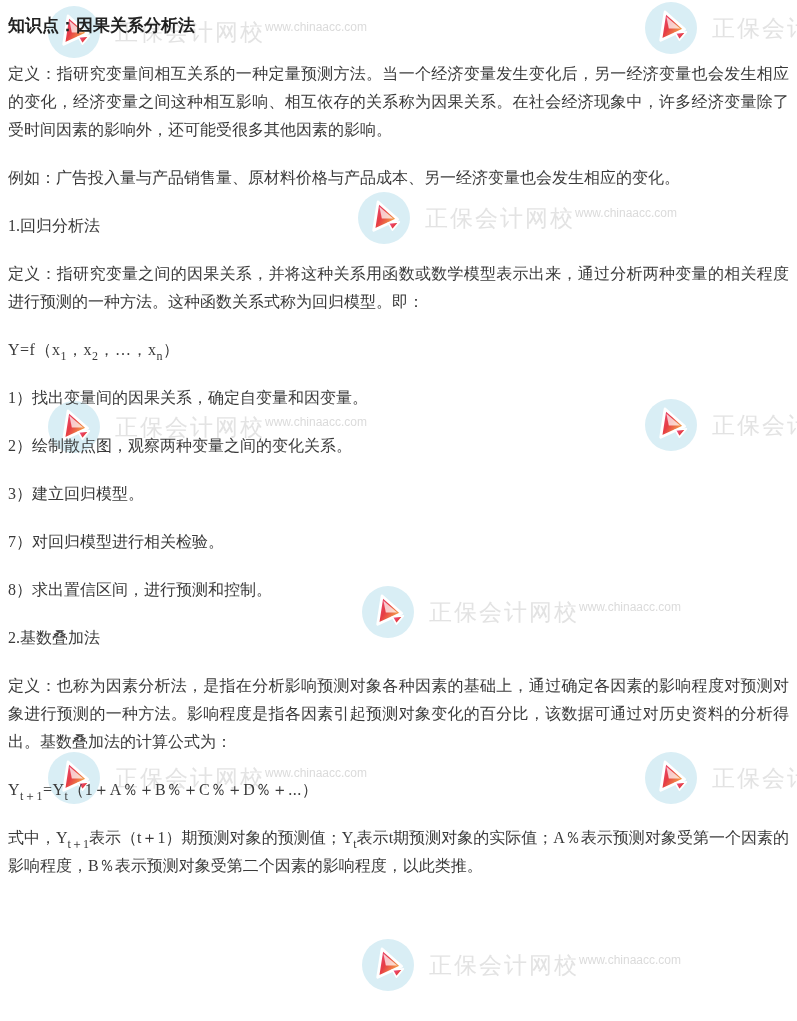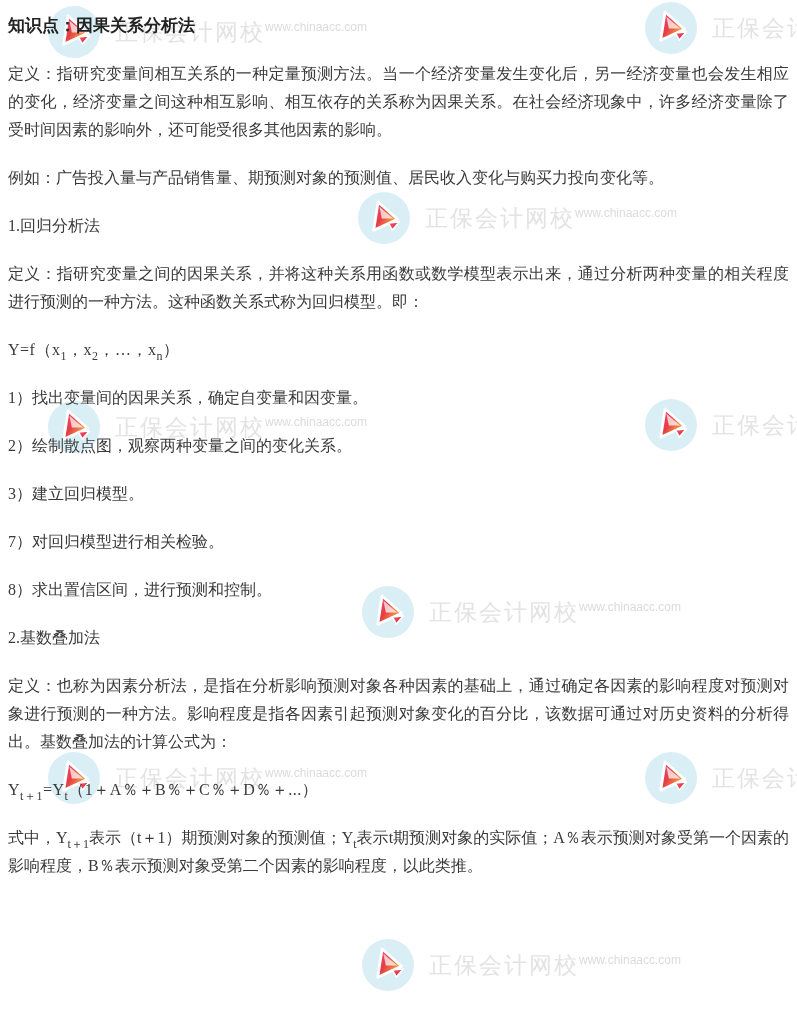--- a/index.html
+++ b/index.html
@@ -228,21 +228,21 @@
       <span class="wm-url">www.chinaacc.com</span>
     </span>
   </div>
 </div>
 
 <div id="content-area">
   <h1>知识点：因果关系分析法</h1>
 
   <p>定义：指研究变量间相互关系的一种定量预测方法。当一个经济变量发生变化后，另一经济变量也会发生相应的变化，经济变量之间这种相互影响、相互依存的关系称为因果关系。在社会经济现象中，许多经济变量除了受时间因素的影响外，还可能受很多其他因素的影响。</p>
 
-  <p>例如：广告投入量与产品销售量、期预测对象的预测值、居民收入变化与购买力投向变化等。</p>
+  <p>例如：广告投入量与产品销售量、原材料价格与产品成本、另一经济变量也会发生相应的变化。</p>
 
   <p>1.回归分析法</p>
 
   <p>定义：指研究变量之间的因果关系，并将这种关系用函数或数学模型表示出来，通过分析两种变量的相关程度进行预测的一种方法。这种函数关系式称为回归模型。即：</p>
 
   <p class="formula"><span>Y=f（x</span><sub>1</sub><span>，x</span><sub>2</sub><span>，…，x</span><sub>n</sub><span>）</span></p>
 
 
 
   <p>1）找出变量间的因果关系，确定自变量和因变量。</p>

